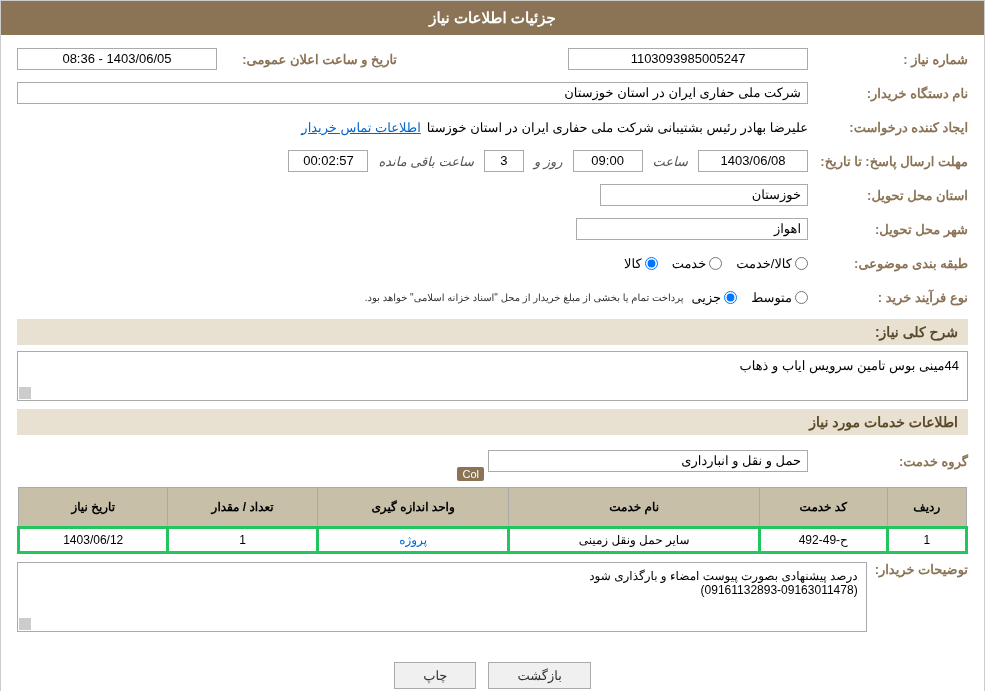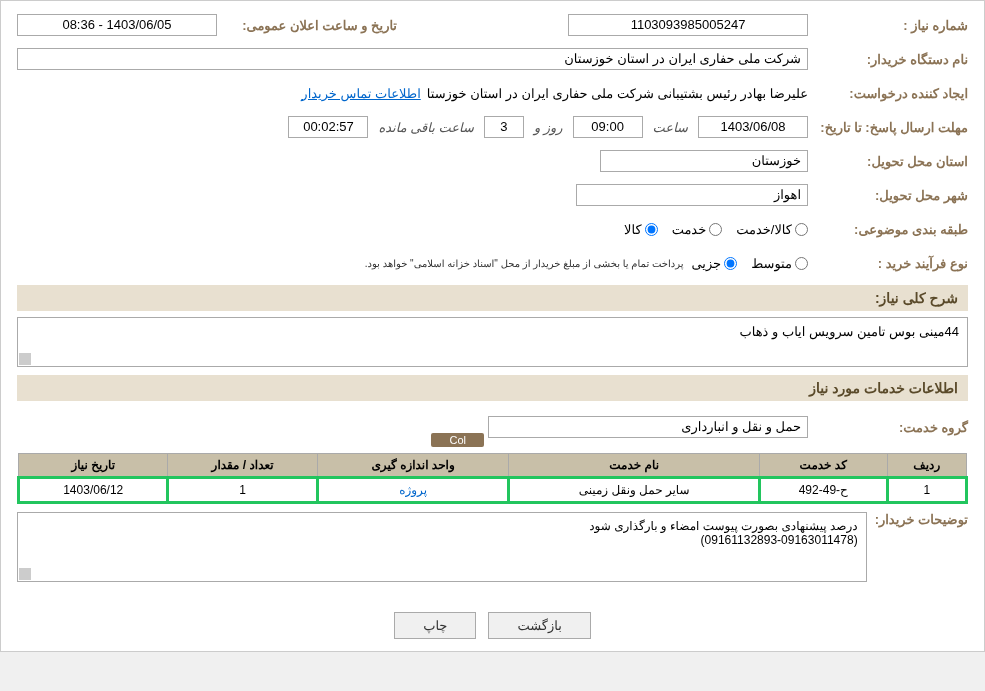--- a/index.html
+++ b/index.html
@@ -103,21 +103,21 @@
       text-align: right;
     }
     .service-table {
       width: 100%;
       border-collapse: collapse;
       margin-top: 6px;
     }
     .service-table th {
       background: #c8bfa8;
       border: 1px solid #aaa;
-      padding: 4px 6px;
+      padding: 12px 6px;
       text-align: center;
       font-size: 12px;
     }
     .service-table td {
       border: 3px solid #22c55e;
       padding: 4px 6px;
       text-align: center;
       font-size: 12px;
     }
     .service-table tr:nth-child(even) td {
@@ -150,32 +150,35 @@
       color: #333;
     }
     .inline-label {
       color: #555;
       margin: 0 4px;
       font-style: italic;
     }
     .col-tag {
       background: #8B7355;
       color: #fff;
-      padding: 1px 18px;
+      padding: 1px 5px;
       font-size: 11px;
       border-radius: 2px;
       margin-right: 4px;
       margin-top: 26px;
     }
   </style>
 </head>
 <body>
 
 <div class="page-wrapper">
 
+  <div class="header-bar">
+    <span>جزئیات اطلاعات نیاز</span>
+  </div>
 
   <div class="content">
 
     <div class="form-row">
       <div class="form-label">شماره نیاز :</div>
       <div class="form-value">
         <div class="input-number" style="width:240px;text-align:center;border:1px solid #aaa;padding:2px 6px;background:#fff;">1103093985005247</div>
       </div>
       <div class="form-label" style="min-width:180px;">تاریخ و ساعت اعلان عمومی:</div>
       <div class="form-value" style="flex:0;">

